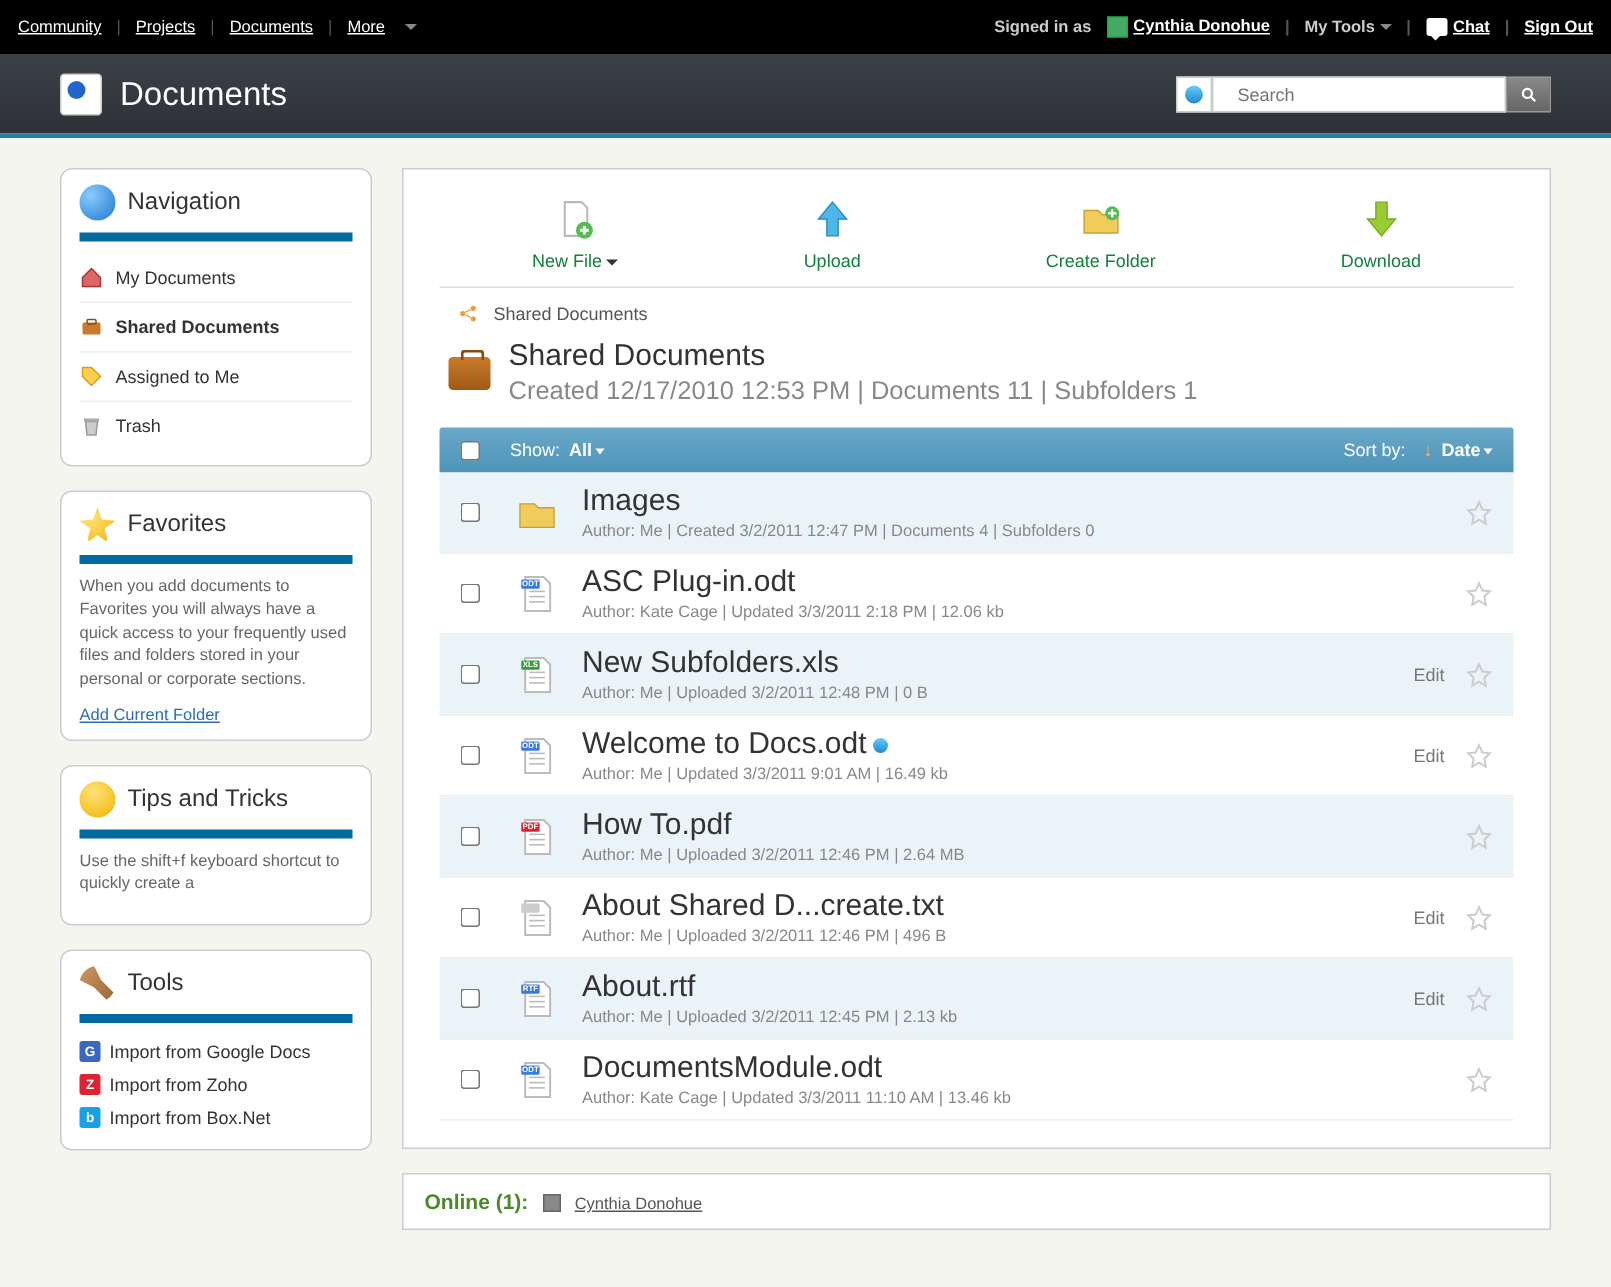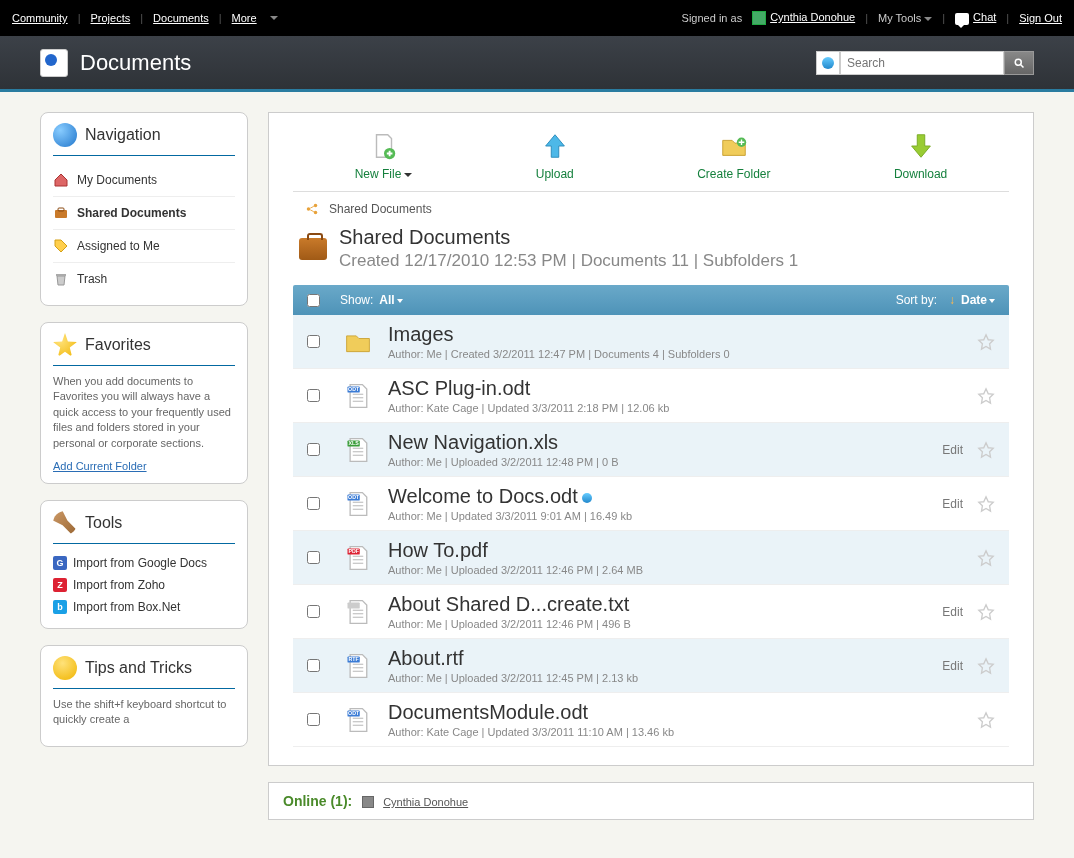--- a/index.html
+++ b/index.html
@@ -1,46 +1,46 @@
 <!DOCTYPE html>
 <html><head>
 <meta charset="utf-8">
 <style>
   * { box-sizing: border-box; margin: 0; padding: 0; }
   body { font-family: Arial, Helvetica, sans-serif; font-size: 12px; background: #f5f5f0; color: #333; }
 
   
   .topbar { background: #000; height: 36px; display: flex; align-items: center; padding: 0 12px; color: #ccc; font-size: 11px; }
   .topbar .left, .topbar .right { display: flex; align-items: center; gap: 10px; }
-  .topbar .right { margin-left: auto; }
+  .topbar .right { margin-left: auto; font-weight: bold; }
   .topbar .tlink { color: #fff; text-decoration: underline; cursor: pointer; }
   .topbar .sep { color: #555; }
   .topbar .caret { margin-left: 3px; display:inline-block; width:0;height:0;border-left:4px solid transparent;border-right:4px solid transparent;border-top:4px solid #888;vertical-align:middle;}
   .topbar .usericon { width:14px;height:14px;background:#4a6; display:inline-block; vertical-align:middle; margin-right:4px; border:1px solid #2a4;}
   .chat-icon { display:inline-block; width:14px; height:12px; background:#fff; border-radius:2px; position:relative; margin-right:4px; vertical-align:middle;}
   .chat-icon::after { content:''; position:absolute; bottom:-3px; left:3px; border-left:3px solid transparent;border-right:3px solid transparent;border-top:3px solid #fff;}
 
   
   .header { background: linear-gradient(#3c4148, #2e3237); height: 56px; display:flex; align-items:center; padding:0 40px; border-bottom:3px solid #2a7ca0; }
   .header .logo-icon { width:28px;height:28px;background:#fff;border-radius:3px;margin-right:12px;position:relative;border:1px solid #ccc;}
   .header .logo-icon::before{content:'';position:absolute;left:4px;top:4px;width:12px;height:12px;border-radius:50%;background:#26c;}
   .header h1 { color:#fff; font-size:22px; font-weight:normal; }
   .header .search-wrap { margin-left:auto; display:flex; }
   .header .search-wrap .globe { width:24px;height:24px;background:#fff;border:1px solid #ccc;display:flex;align-items:center;justify-content:center; }
   .header .search-wrap .globe span{width:12px;height:12px;border-radius:50%;background:linear-gradient(#6cf,#28c);}
-  .header .search-wrap input { width:164px; height:24px; border:1px solid #ccc; padding:0 6px; font-size:12px; }
+  .header .search-wrap input { width:196px; height:24px; border:1px solid #ccc; padding:0 16px; font-size:12px; }
   .header .search-wrap button { width:30px;height:24px;border:1px solid #999;background:linear-gradient(#888,#666);color:#fff;cursor:pointer;display:flex;align-items:center;justify-content:center;}
   .header .search-wrap svg{width:12px;height:12px;}
 
   .layout { display:flex; gap:20px; padding:20px 40px; align-items:flex-start; }
 
   
   .sidebar { width:208px; display:flex; flex-direction:column; gap:16px; }
   .panel { background:#fff; border:1px solid #ccc; border-radius:8px; padding:10px 12px; }
-  .panel-title { display:flex; align-items:center; gap:8px; font-size:16px; color:#333; padding-bottom:8px; border-bottom:1px solid #0369a1; margin-bottom:8px;}
+  .panel-title { display:flex; align-items:center; gap:8px; font-size:16px; color:#333; padding-bottom:8px; border-bottom:6px solid #0369a1; margin-bottom:8px;}
   .panel-title .picon { width:24px; height:24px; display:inline-block; border-radius:50%; }
   .nav-list .nav-item { display:flex; align-items:center; gap:8px; padding:8px 0; border-bottom:1px solid #eee; cursor:pointer; color:#333; }
   .nav-list .nav-item:last-child { border-bottom:none; }
   .nav-list .nav-item.active { font-weight:bold; }
   .nav-item .nicon { width:16px;height:16px; display:inline-block; }
   .panel p { color:#666; font-size:11px; line-height:1.4; margin-bottom:8px;}
   .panel .linklike { color:#2a6db5; text-decoration:underline; cursor:pointer; font-size:11px;}
   .tool-list .tool-item { display:flex; align-items:center; gap:6px; padding:4px 0; cursor:pointer; color:#333; font-size:12px;}
   .tool-item .ticon { width:14px;height:14px;display:inline-block;border-radius:2px; color:#fff; font-size:9px; line-height:14px; text-align:center; font-weight:bold;}
 
@@ -177,45 +177,45 @@
       <div class="panel-title">
           <span class="picon" style="background:radial-gradient(circle at 30% 30%,#ffe27a,#f0b400);clip-path:polygon(50% 0,62% 35%,100% 38%,70% 60%,80% 100%,50% 78%,20% 100%,30% 60%,0 38%,38% 35%);"></span>
           <span>Favorites</span>
         </div>
       <p>When you add documents to Favorites you will always have a quick access to your frequently used files and folders stored in your personal or corporate sections.</p>
       <span class="linklike">Add Current Folder</span>
     </div>
 
     <div class="panel">
       <div class="panel-title">
+          <span class="picon" style="background:radial-gradient(circle at 40% 30%,#ffe27a,#f0b400);"></span>
+          <span>Tips and Tricks</span>
+        </div>
+      <p>Use the shift+f keyboard shortcut to quickly create a</p>
+    </div>
+
+    <div class="panel">
+      <div class="panel-title">
           <span class="picon" style="background:linear-gradient(135deg,#c96,#963);clip-path:polygon(20% 0,40% 0,60% 40%,100% 80%,80% 100%,40% 60%,0 40%,0 20%);"></span>
           <span>Tools</span>
         </div>
       <div class="tool-list" id="tool-list">
           <div class="tool-item">
             <span class="ticon" style="background:#3a67c1">G</span>
             <span>Import from Google Docs</span>
           </div>
           <div class="tool-item">
             <span class="ticon" style="background:#d23">Z</span>
             <span>Import from Zoho</span>
           </div>
           <div class="tool-item">
             <span class="ticon" style="background:#1aa0e6">b</span>
             <span>Import from Box.Net</span>
           </div>
         </div>
-    </div>
-
-    <div class="panel">
-      <div class="panel-title">
-          <span class="picon" style="background:radial-gradient(circle at 40% 30%,#ffe27a,#f0b400);"></span>
-          <span>Tips and Tricks</span>
-        </div>
-      <p>Use the shift+f keyboard shortcut to quickly create a</p>
     </div>
   </div>
 
   <div class="main">
     <div class="content">
       <div class="toolbar" id="toolbar">
           <div class="tbtn"><span class="big-icon"><svg viewBox="0 0 32 32">
                 <path d="M8 4h12l4 4v20H8z" fill="#fff" stroke="#bbb" stroke-width="1.5"></path>
                 <circle cx="22" cy="24" r="6" fill="#5b5"></circle>
                 <path d="M22 21v6M19 24h6" stroke="#fff" stroke-width="2"></path>
@@ -295,21 +295,21 @@
             <input type="checkbox" style="">
             <span class="ficon"><svg viewBox="0 0 32 32">
                 <path class="file-page" d="M7 3h14l5 5v21H7z"></path>
                 <line class="file-lines" x1="10" y1="14" x2="22" y2="14"></line>
                 <line class="file-lines" x1="10" y1="18" x2="22" y2="18"></line>
                 <line class="file-lines" x1="10" y1="22" x2="22" y2="22"></line>
                 <rect x="4" y="5" width="14" height="7" rx="1" fill="#3a9d3a"></rect>
                 <text x="11" y="10" text-anchor="middle" class="file-badge">XLS</text>
               </svg></span>
             <div class="fbody">
-              <div class="fname">New Navigation.xls</div>
+              <div class="fname">New Subfolders.xls</div>
               <div class="fmeta">Author: Me | Uploaded 3/2/2011 12:48 PM | 0 B</div>
             </div>
             <span class="editlink">Edit</span>
             <span class="star"><svg viewBox="0 0 20 20">
                 <path d="M10 2l2.5 5.5L18 8l-4 4 1 6-5-3-5 3 1-6-4-4 5.5-.5z"></path>
               </svg></span>
           </div>
           <div class="row">
             <input type="checkbox" style="">
             <span class="ficon"><svg viewBox="0 0 32 32">

